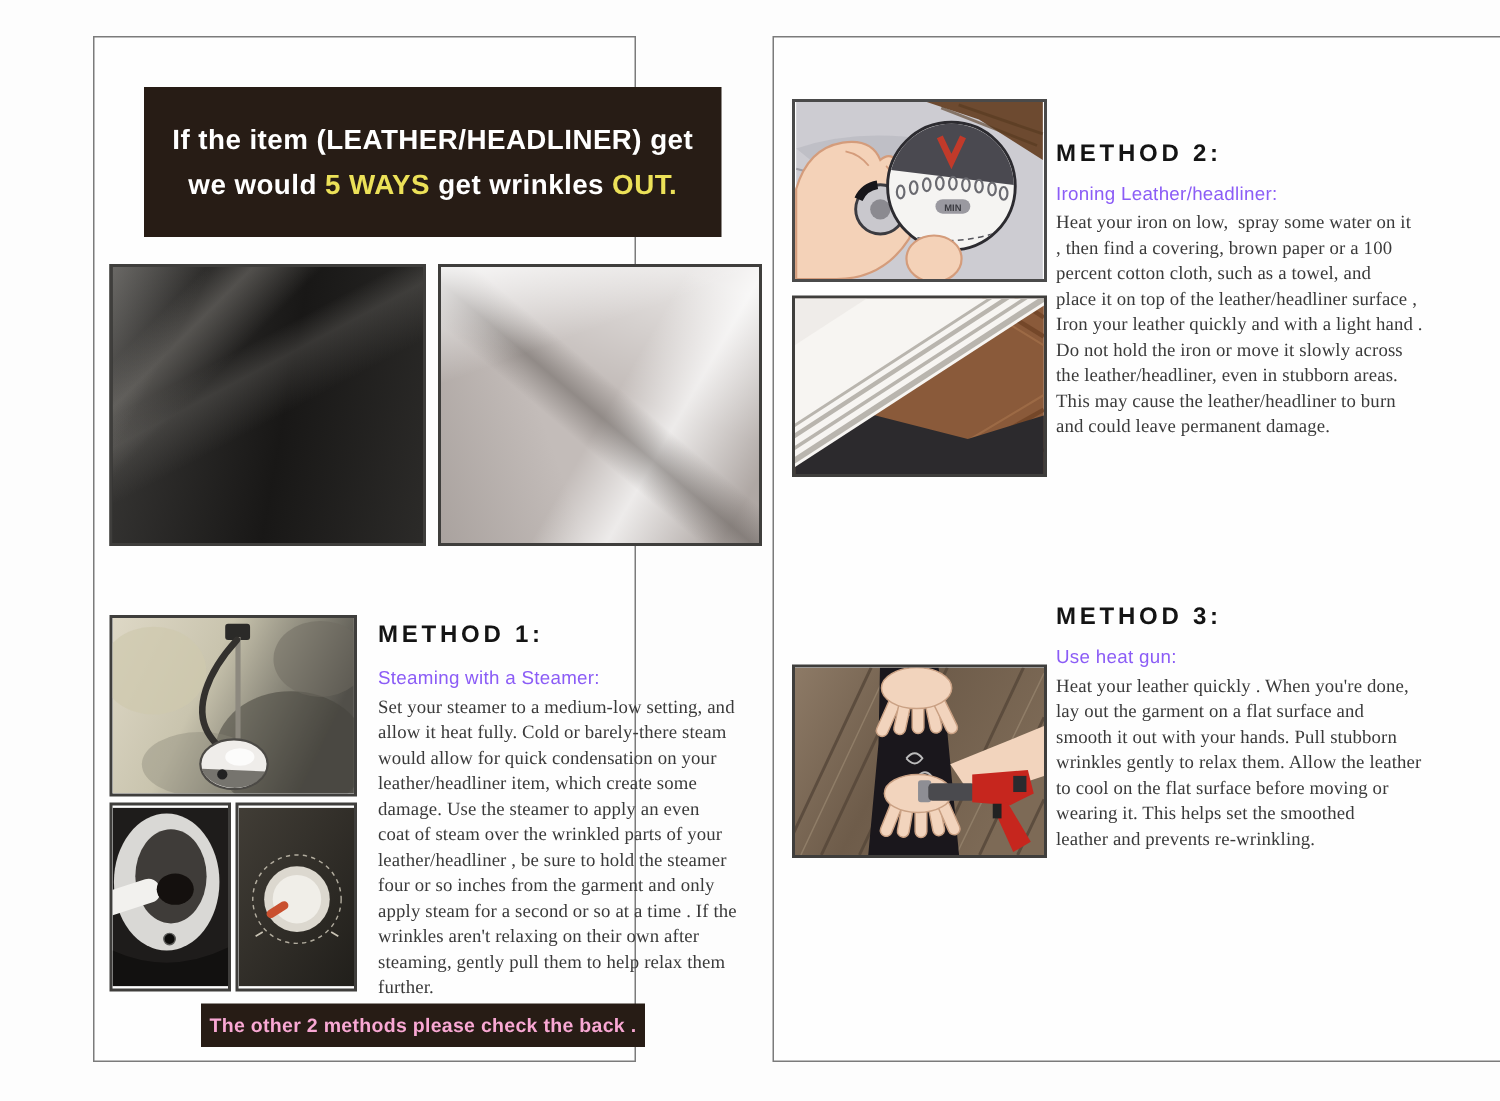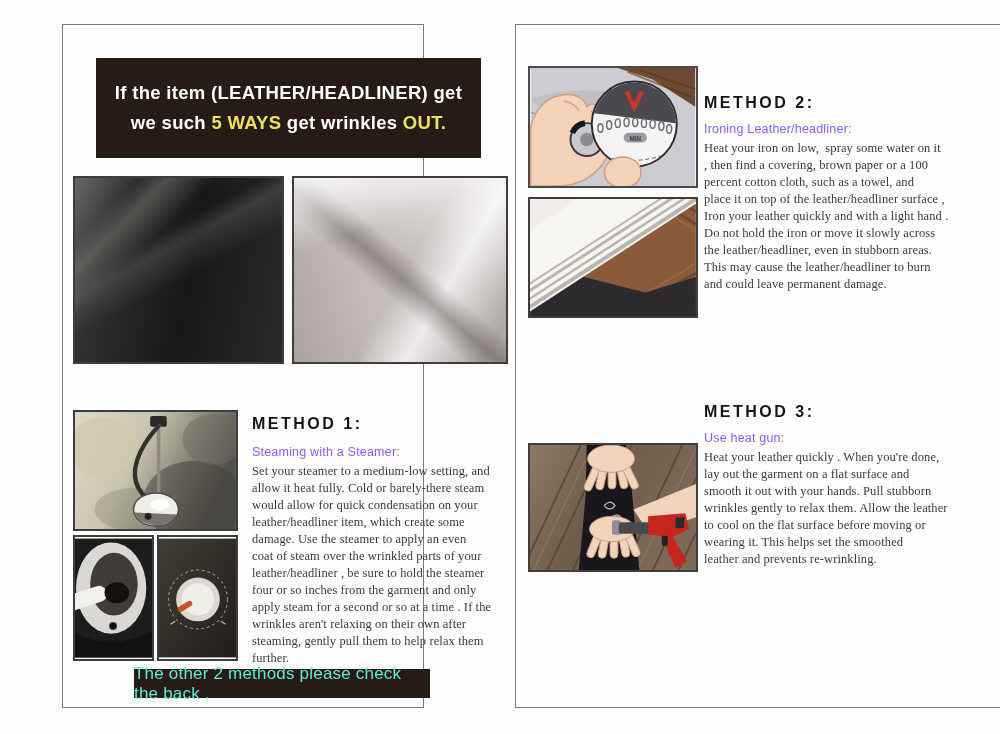--- a/index.html
+++ b/index.html
@@ -15,21 +15,21 @@
     position:absolute; left:33px; top:33px; width:385px; height:100px;
     background:#271c15; color:#ffffff;
     display:flex; flex-direction:column; justify-content:center; align-items:center;
     font-weight:bold; font-size:18.5px; line-height:30px; text-align:center;
     letter-spacing:0.3px;
   }
   .hl { color:#ece158; }
 
   .footer-note {
     position:absolute; left:71px; top:644px; width:296px; height:29px;
-    background:#271c15; color:#5eead4; font-weight:normal; font-size:17px;
+    background:#271c15; color:#f9a8d4; font-weight:bold; font-size:13px;
     display:flex; align-items:center; justify-content:center; letter-spacing:0.2px;
   }
 
   .photo { position:absolute; border:2px solid #3f3e3c; overflow:hidden; }
   .photo svg { display:block; width:100%; height:100%; }
 
   .photo-dark-leather {
     left:10px; top:151px; width:211px; height:188px;
     background-color:#232221;
     background-image:
@@ -72,21 +72,21 @@
 </style>
 </head>
 <body>
 
 <div class="page">
 
   <div class="panel panel-left">
 
     <div class="banner">
       <div>If the item (LEATHER/HEADLINER) get</div>
-      <div><span>we such </span><span class="hl">5 WAYS</span><span> get wrinkles </span><span class="hl">OUT.</span></div>
+      <div><span>we would </span><span class="hl">5 WAYS</span><span> get wrinkles </span><span class="hl">OUT.</span></div>
     </div>
 
     <div class="photo photo-dark-leather"></div>
     <div class="photo photo-light-fabric"></div>
 
     <div class="photo photo-steamer">
       <svg viewBox="0 0 165 120">
         <defs>
           <linearGradient id="stbg" x1="0" y1="0" x2="1" y2="0.35">
             <stop offset="0" stop-color="#ded8c6"></stop>

